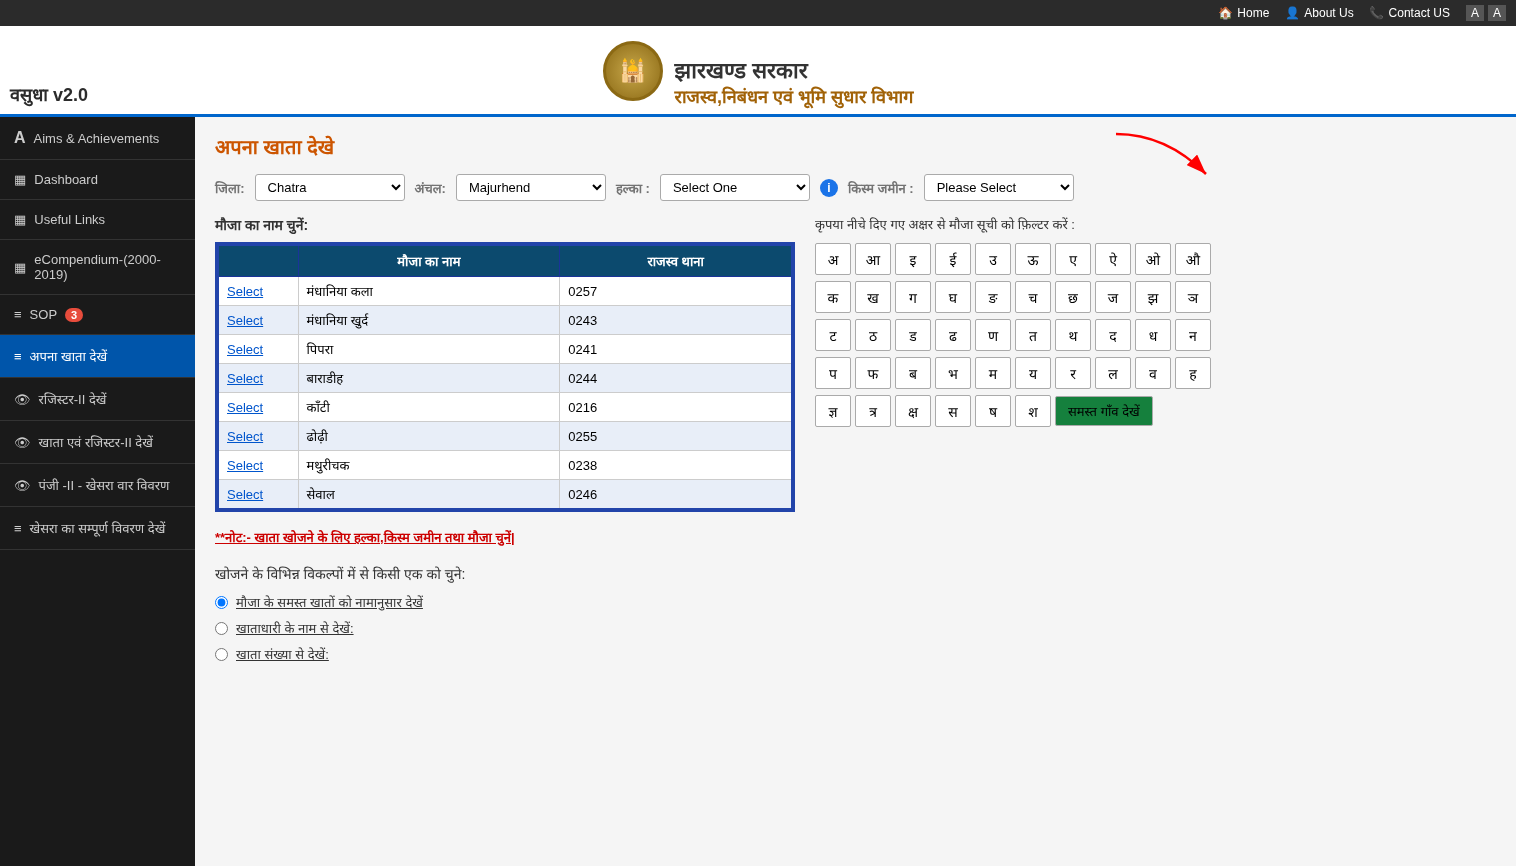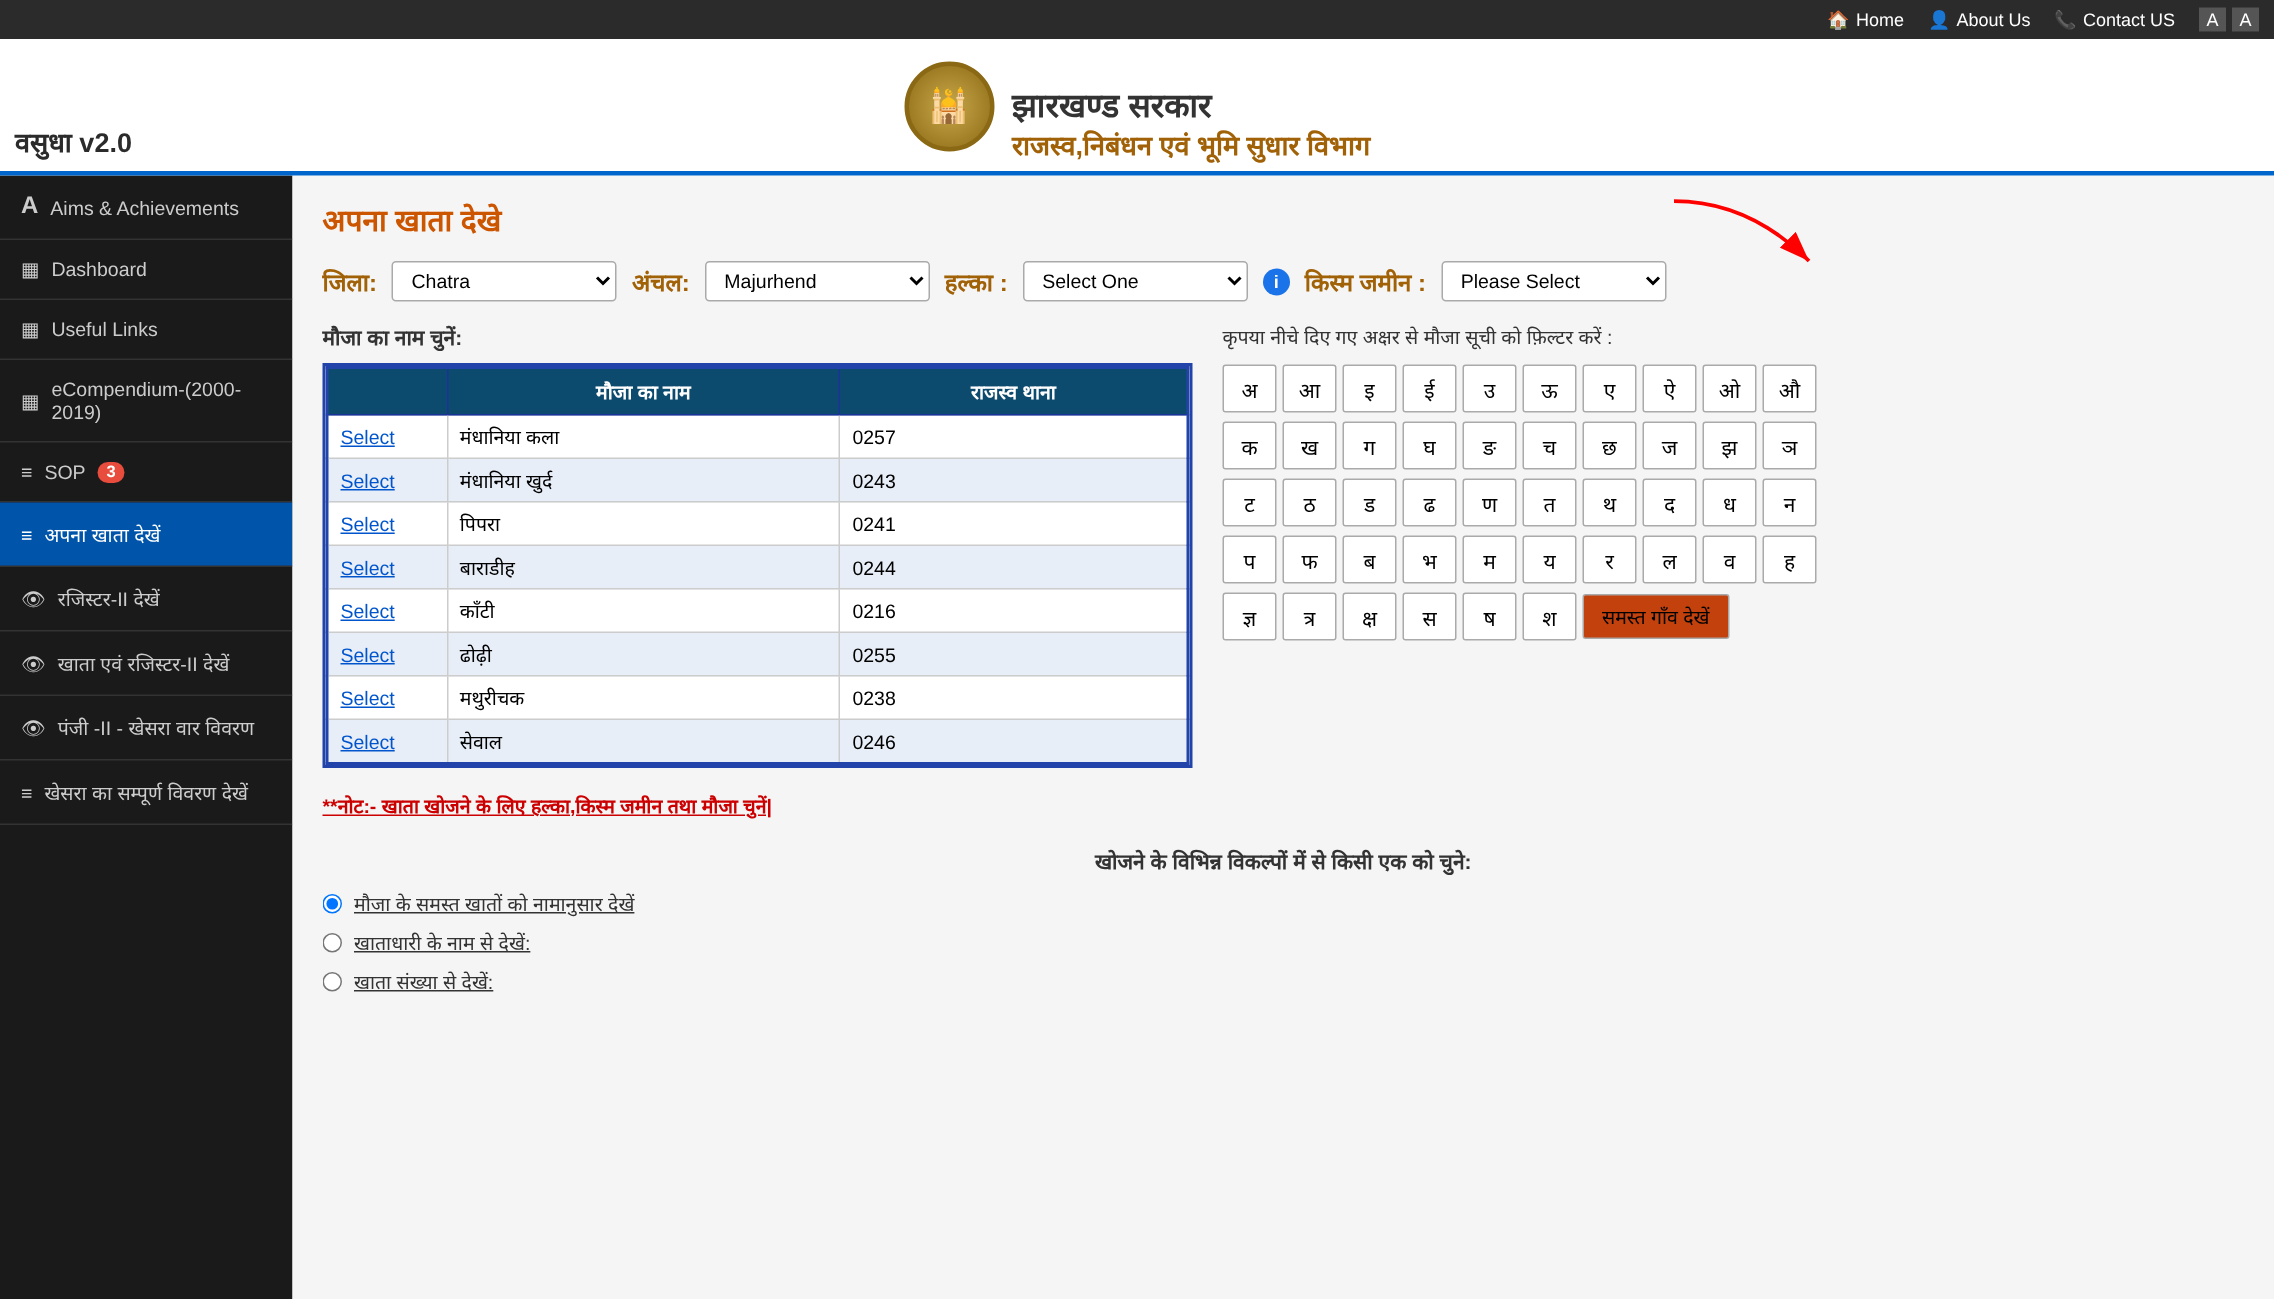--- a/index.html
+++ b/index.html
@@ -134,22 +134,22 @@
     
     .filter-row {
       display: flex;
       align-items: center;
       gap: 10px;
       margin-bottom: 14px;
       flex-wrap: wrap;
       position: relative;
     }
     .filter-label {
-      font-size: 16px;
-      color: #a16207;
+      font-size: 13px;
+      color: #737373;
       font-weight: bold;
       text-align: center;
     }
     .filter-select {
       padding: 4px 8px;
       border: 1px solid #aaa;
       border-radius: 3px;
       font-size: 13px;
       background: #fff;
       cursor: pointer;
@@ -239,21 +239,21 @@
       cursor: pointer;
       font-size: 14px;
       display: flex;
       align-items: center;
       justify-content: center;
       border-radius: 2px;
     }
     .samast-btn {
       padding: 5px 12px;
       border: 1px solid #aaa;
-      background: #c2410c;
+      background: #15803d;
       cursor: pointer;
       font-size: 13px;
       border-radius: 2px;
       white-space: nowrap;
     }
     .last-alpha-row {
       display: flex;
       align-items: center;
       gap: 4px;
     }
@@ -266,24 +266,24 @@
       text-decoration: underline;
       font-weight: bold;
     }
 
     
     .search-options {
       margin-top: 18px;
     }
     .search-options-heading {
       font-size: 14px;
-      font-weight: bold;
+      font-weight: normal;
       color: #333;
       margin-bottom: 10px;
-      text-align: center;
+      text-align: left;
     }
     .radio-option {
       display: flex;
       align-items: center;
       gap: 8px;
       margin-bottom: 8px;
       font-size: 13px;
       color: #333;
       text-decoration: underline;
     }

